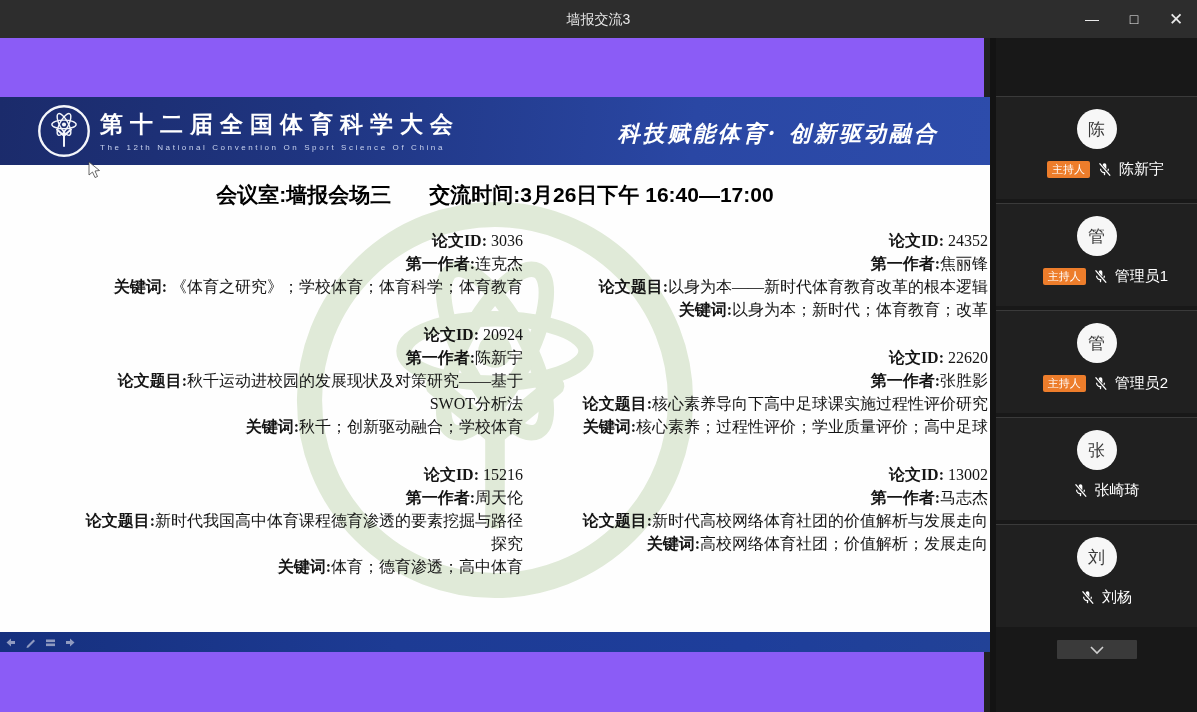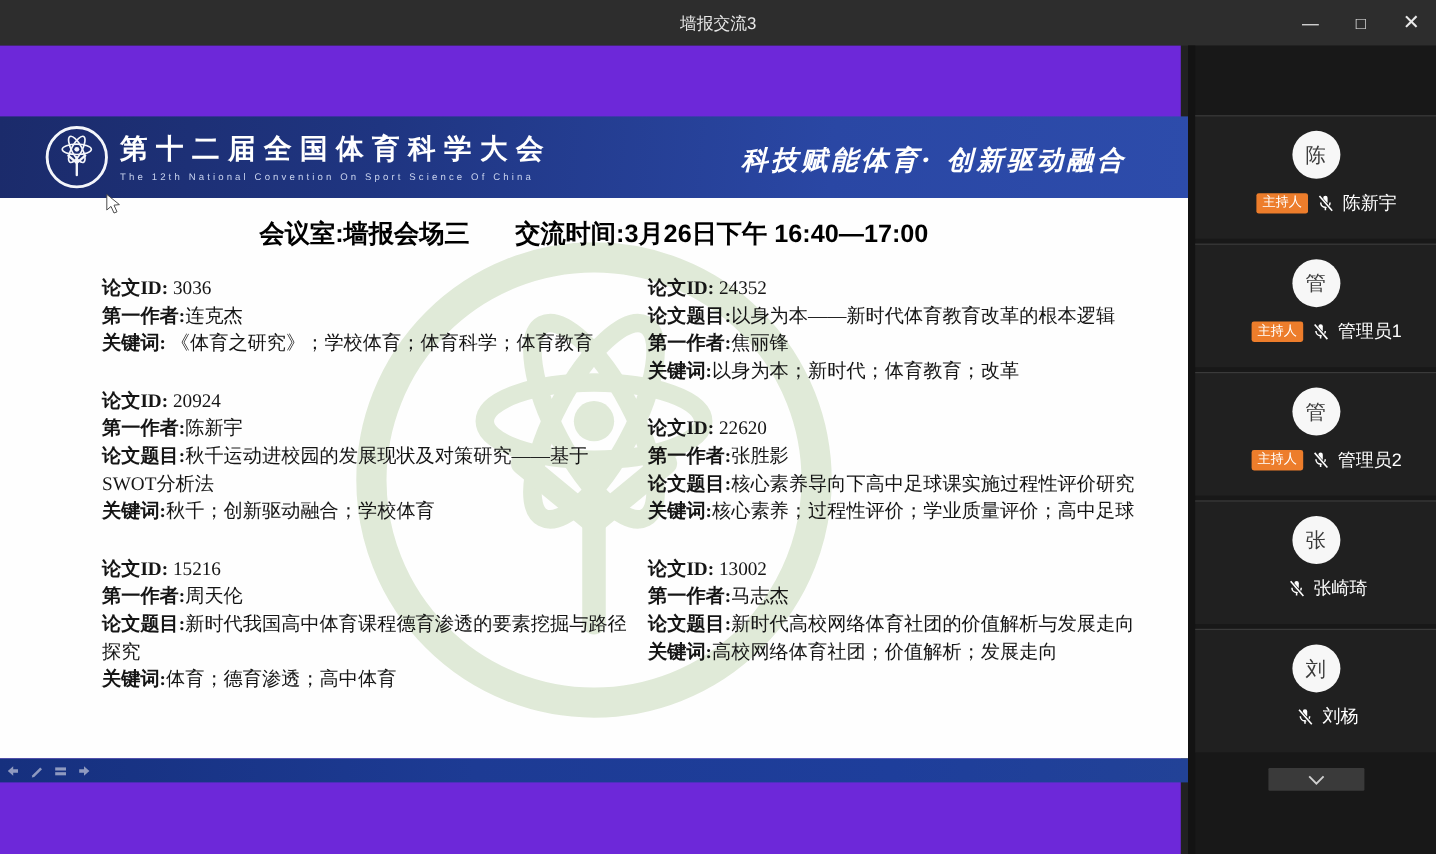--- a/index.html
+++ b/index.html
@@ -11,21 +11,21 @@
   
   .titlebar { position:absolute; top:0; left:0; width:100%; height:38px; background:#2d2d2d; }
   .win-title { position:absolute; left:0; right:0; top:0; height:38px; line-height:38px;
                text-align:center; color:#e9e9e9; font-size:14px; }
   .win-controls { position:absolute; right:0; top:0; height:38px; display:flex; }
   .win-btn { width:42px; height:38px; display:flex; align-items:center; justify-content:center;
              color:#eaeaea; font-size:14px; cursor:default; }
   .win-btn.close { font-size:17px; }
 
   
-  .content { position:absolute; top:38px; left:0; width:984px; height:674px; background:#6d28d9; }
+  .content { position:absolute; top:38px; left:0; width:984px; height:674px; background:#8b5cf6; }
 
   .banner { position:absolute; top:59px; left:0; width:990px; height:68px;
             background:linear-gradient(95deg,#1b2b6b 0%,#1f3581 32%,#2a47a4 70%,#2d4cab 100%); }
   .logo { position:absolute; left:36px; top:6px; }
   .org { position:absolute; left:100px; top:12px; color:#fff; }
   .org-title { font-size:23px; font-weight:bold; letter-spacing:7px; white-space:nowrap; }
   .org-sub { font-size:8px; letter-spacing:2.6px; color:#c9d3ee; margin-top:3px; white-space:nowrap; }
   .slogan { position:absolute; right:51px; top:22px; color:#fff; font-size:22px; font-weight:bold;
             font-style:italic; letter-spacing:3px; font-family:"DejaVu Serif","Liberation Serif",serif;
             white-space:nowrap; }
@@ -34,21 +34,21 @@
   .doc { position:absolute; top:127px; left:0; width:990px; height:467px; background:#fefefe;
          overflow:hidden; color:#151515;
          font-family:"Liberation Serif","DejaVu Serif",serif; }
   .watermark { position:absolute; left:285px; top:20px; opacity:1; pointer-events:none; }
 
   .session { position:relative; text-align:center; margin-top:16px; font-size:21px; font-weight:bold;
              font-family:"Liberation Sans","DejaVu Sans",sans-serif; color:#000; white-space:nowrap; }
   .session .room { margin-right:38px; }
 
   .cols { position:relative; margin-top:20px; }
-  .col { position:absolute; top:0; font-size:16px; line-height:23px; }
+  .col { position:absolute; top:0; font-size:16px; line-height:23px;text-align:right; }
   .col-left  { left:85px;  width:438px; }
   .col-right { left:540px; width:448px; }
   .paper { margin-bottom:25px; }
   .pline b { font-weight:bold; }
 
   .footerbar { position:absolute; top:594px; left:0; width:990px; height:20px;
                background:linear-gradient(90deg,#16307e,#1d3b94 40%,#1e3e9b 75%,#224297);
                display:flex; align-items:center; padding-left:4px; gap:7px; }
   .fic { width:13px; height:13px; display:inline-flex; }
 
@@ -158,22 +158,22 @@
             <div class="pline"><b>第一作者:</b><span>周天伦</span></div>
             <div class="pline"><b>论文题目:</b><span>新时代我国高中体育课程德育渗透的要素挖掘与路径探究</span></div>
             <div class="pline"><b>关键词:</b><span>体育；德育渗透；高中体育</span></div>
           </div>
 
         </div>
         <div class="col col-right">
 
           <div class="paper">
             <div class="pline"><b>论文ID:</b> <span>24352</span></div>
+            <div class="pline"><b>第一作者:</b><span>焦丽锋</span></div>
             <div class="pline"><b>论文题目:</b><span>以身为本——新时代体育教育改革的根本逻辑</span></div>
-            <div class="pline"><b>第一作者:</b><span>焦丽锋</span></div>
             <div class="pline"><b>关键词:</b><span>以身为本；新时代；体育教育；改革</span></div>
           </div>
 
           <div class="paper">
             <div class="pline"><b>论文ID:</b> <span>22620</span></div>
             <div class="pline"><b>第一作者:</b><span>张胜影</span></div>
             <div class="pline"><b>论文题目:</b><span>核心素养导向下高中足球课实施过程性评价研究</span></div>
             <div class="pline"><b>关键词:</b><span>核心素养；过程性评价；学业质量评价；高中足球</span></div>
           </div>
 

